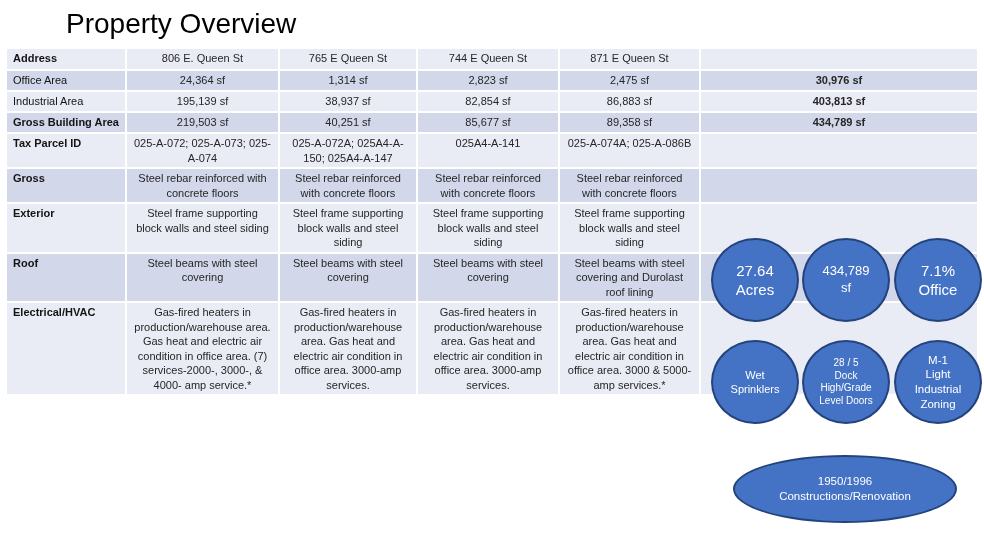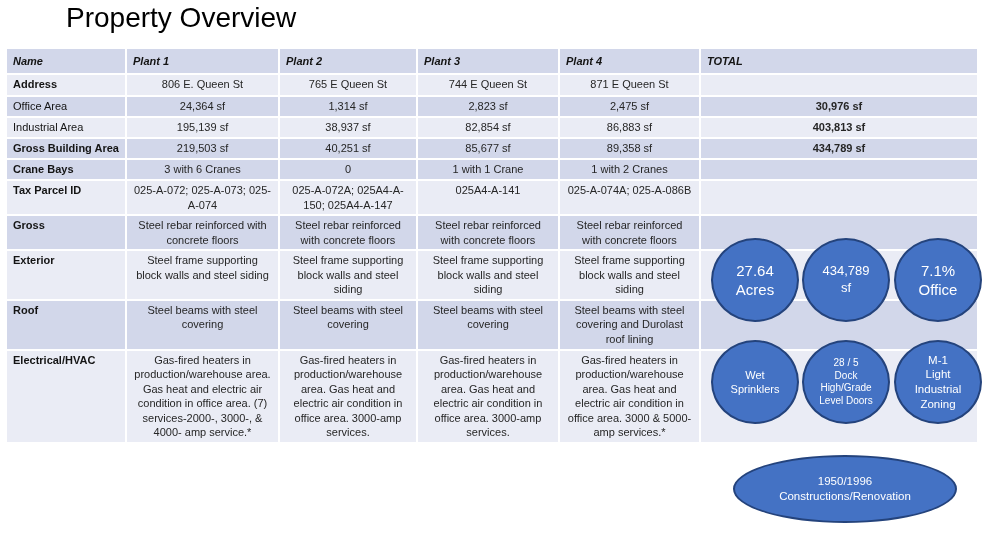--- a/index.html
+++ b/index.html
@@ -1,21 +1,21 @@
 <!DOCTYPE html>
 <html><head>
 <meta charset="utf-8">
 <style>
   html,body { margin:0; padding:0; }
   body {
     width:984px; height:554px; background:#ffffff; overflow:hidden; position:relative;
     font-family:"Liberation Sans", sans-serif; color:#262626;
   }
   .title {
-    position:absolute; left:66px; top:2px; margin:0;
+    position:absolute; left:66px; top:8px; margin:0;
     font-size:28px; font-weight:400; color:#000;
   }
   table.summary {
     position:absolute; left:6px; top:48px; width:972px;
     border-collapse:separate; border-spacing:0; table-layout:fixed;
     font-size:11px;
   }
   table.summary th, table.summary td { border:1px solid #ffffff; overflow:hidden; }
   .bar {
     background:#4472C4; color:#ffffff; font-weight:700; font-size:11px;
@@ -60,28 +60,20 @@
   <table class="summary">
     <colgroup>
       <col style="width:120px">
         <col style="width:153px">
         <col style="width:138px">
       <col style="width:142px">
         <col style="width:141px">
         <col style="width:278px">
     </colgroup>
     <thead>
-      <tr class="cols">
-        <th>Name</th>
-        <th>Plant 1</th>
-        <th>Plant 2</th>
-        <th>Plant 3</th>
-        <th>Plant 4</th>
-        <th>TOTAL</th>
-      </tr>
     </thead>
     <tbody id="tbody">
         <tr class="light">
           <td class="lbl bold">Address</td>
           <td class="val">806 E. Queen St</td>
           <td class="val">765 E Queen St</td>
           <td class="val">744 E Queen St</td>
           <td class="val">871 E Queen St</td>
           <td class="tot"></td>
         </tr>
@@ -101,28 +93,20 @@
           <td class="val">86,883 sf</td>
           <td class="tot bold">403,813 sf</td>
         </tr>
         <tr class="dark">
           <td class="lbl bold">Gross Building Area</td>
           <td class="val">219,503 sf</td>
           <td class="val">40,251 sf</td>
           <td class="val">85,677 sf</td>
           <td class="val">89,358 sf</td>
           <td class="tot bold">434,789 sf</td>
-        </tr>
-        <tr class="dark">
-          <td class="lbl bold">Crane Bays</td>
-          <td class="val">3 with 6 Cranes</td>
-          <td class="val">0</td>
-          <td class="val">1 with 1 Crane</td>
-          <td class="val">1 with 2 Cranes</td>
-          <td class="tot"></td>
         </tr>
         <tr class="light">
           <td class="lbl bold">Tax Parcel ID</td>
           <td class="val">025-A-072; 025-A-073; 025-A-074</td>
           <td class="val">025-A-072A; 025A4-A-150; 025A4-A-147</td>
           <td class="val">025A4-A-141</td>
           <td class="val">025-A-074A; 025-A-086B</td>
           <td class="tot nofill"></td>
         </tr>
         <tr class="dark">

